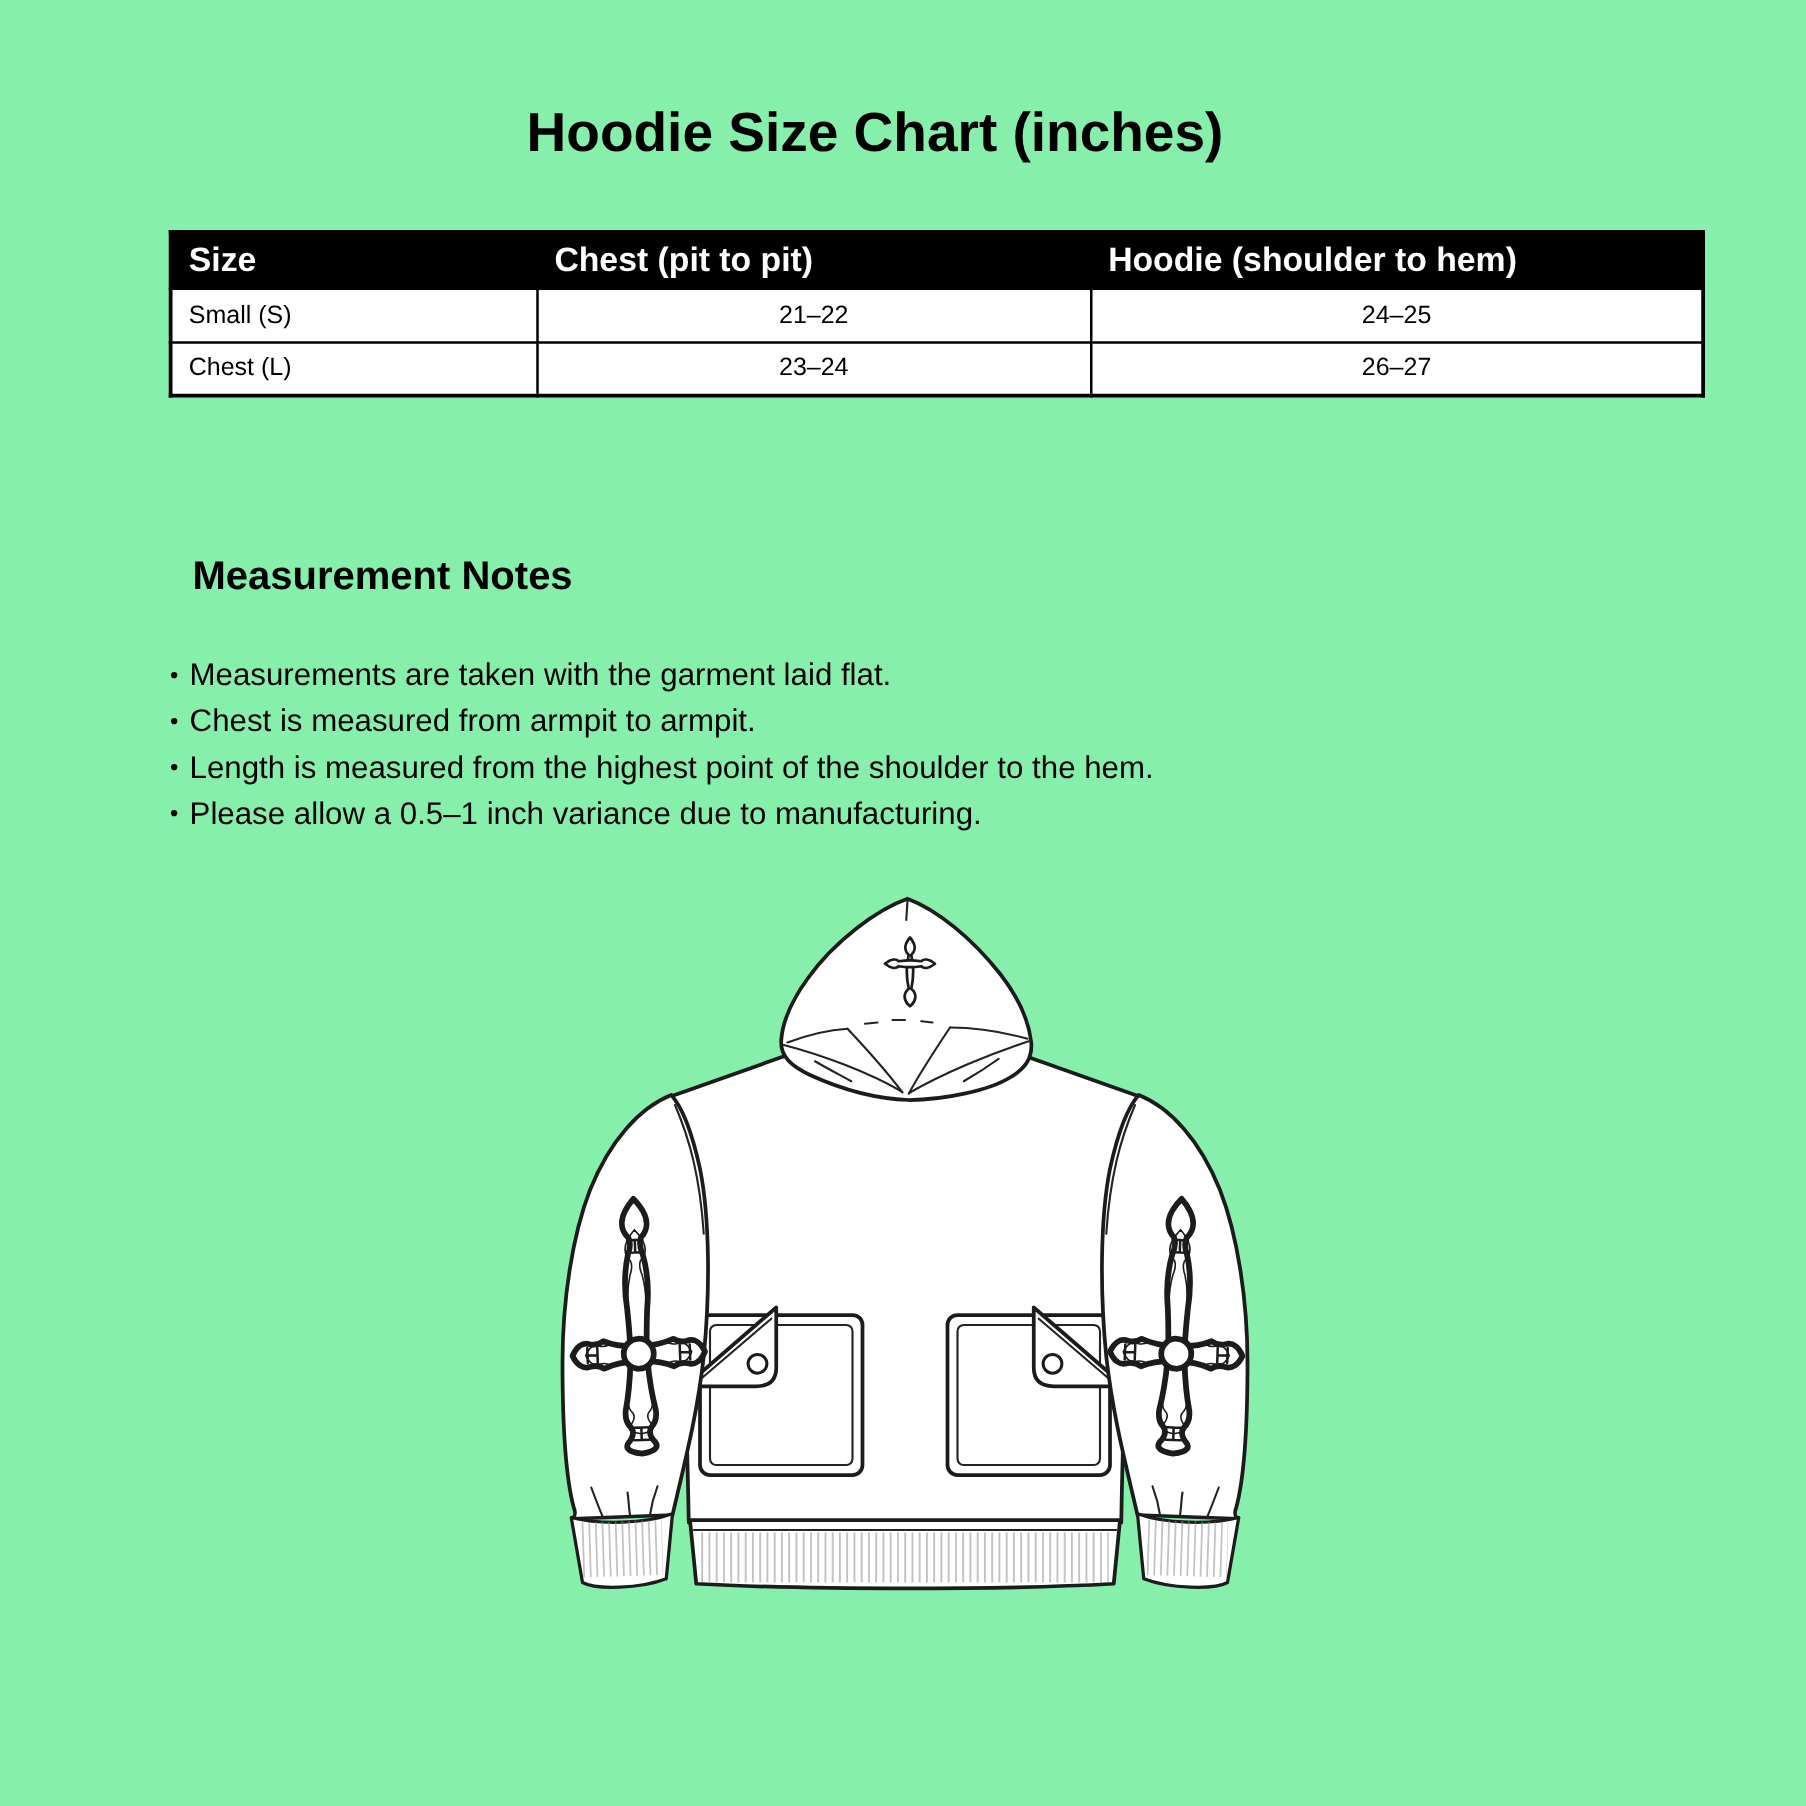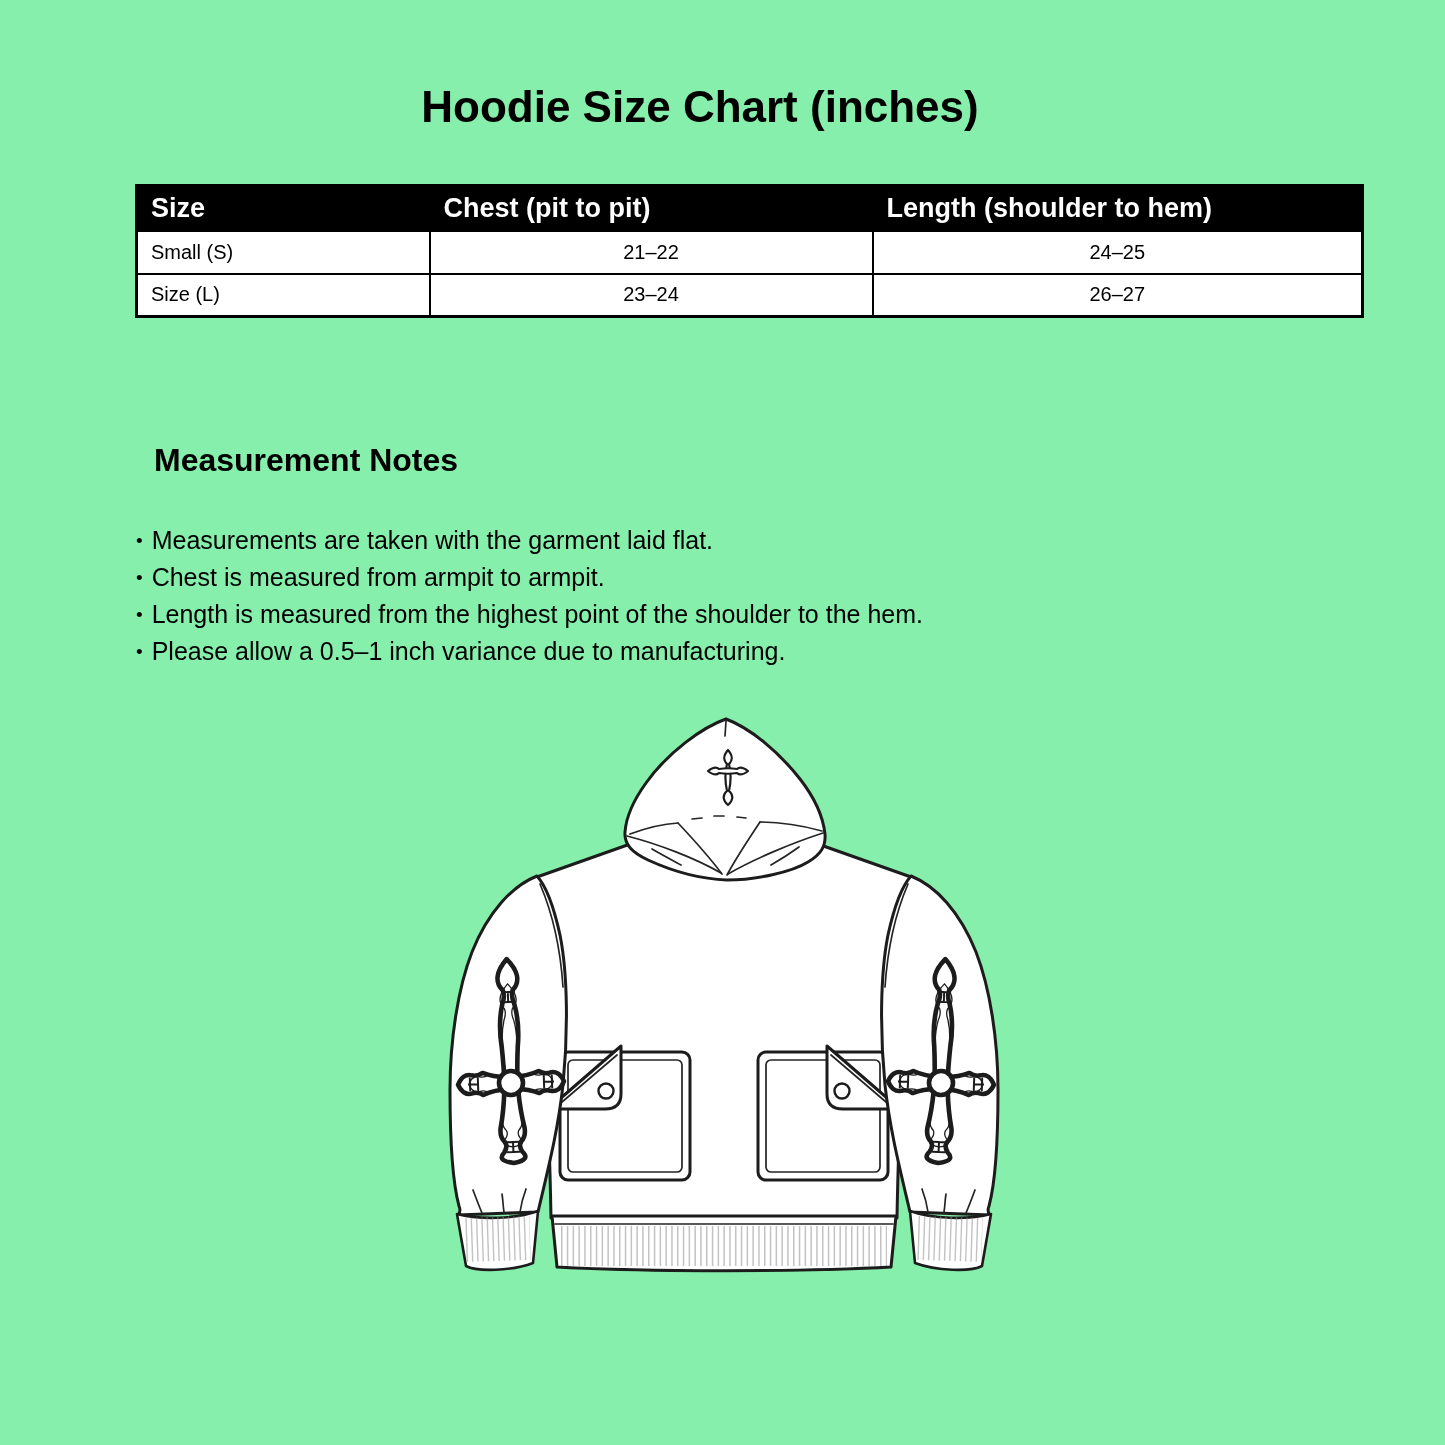--- a/index.html
+++ b/index.html
@@ -54,31 +54,31 @@
     <table class="size-chart">
       <colgroup>
         <col style="width:293px">
           <col style="width:443px">
           <col style="width:490px">
       </colgroup>
       <thead>
         <tr>
           <th>Size</th>
           <th>Chest (pit to pit)</th>
-          <th>Length (shoulder to hem)</th>
+          <th>Hoodie (shoulder to hem)</th>
         </tr>
       </thead>
       <tbody id="size-rows">
           <tr>
             <td>Small (S)</td>
             <td class="num">21–22</td>
             <td class="num">24–25</td>
           </tr>
           <tr>
-            <td>Size (L)</td>
+            <td>Chest (L)</td>
             <td class="num">23–24</td>
             <td class="num">26–27</td>
           </tr>
         </tbody>
     </table>
   </div>
 
   <h2 class="notes-heading">Measurement Notes</h2>
   <div class="notes-list" id="notes-list">
       <div class="note-line"><span class="bullet">•</span><span>Measurements are taken with the garment laid flat.</span></div>

